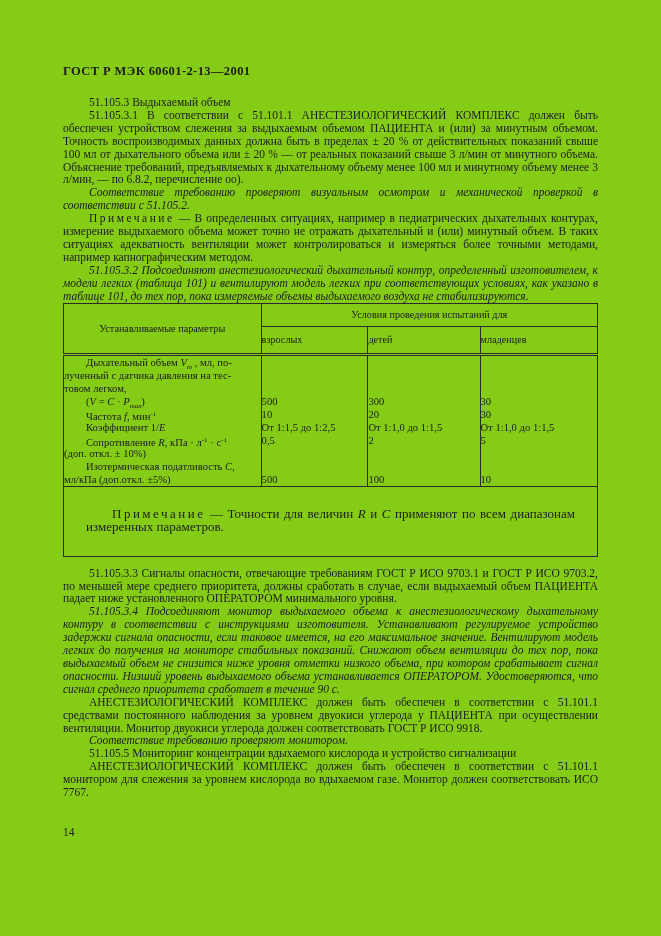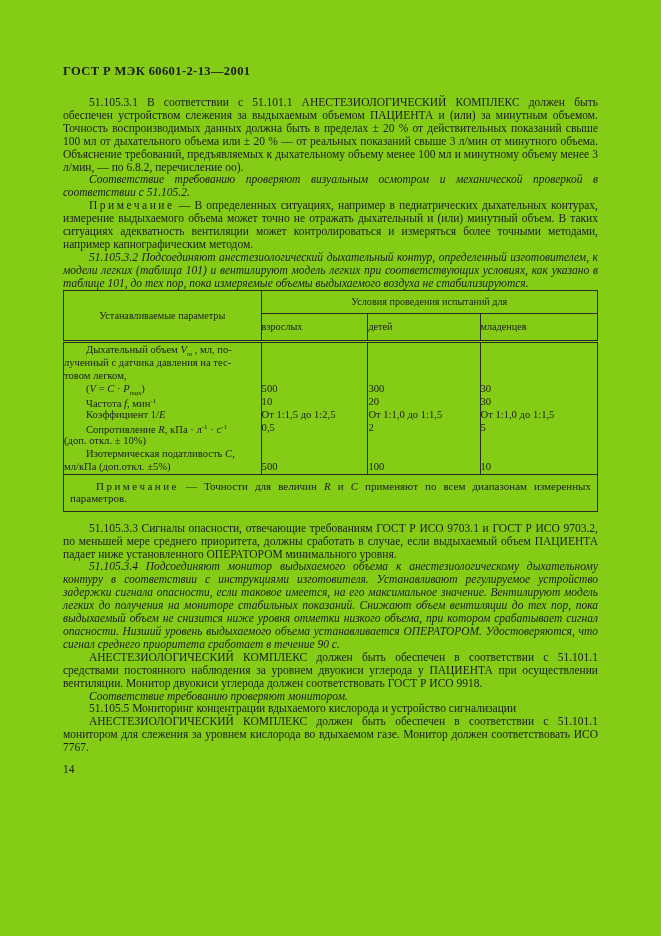--- a/index.html
+++ b/index.html
@@ -51,35 +51,36 @@
   th.sub-h{height:26px;text-align:left;vertical-align:middle;font-size:10.2px;width:21%;}
   thead th{border-bottom:3px double #2b2b2b !important;}
   thead tr.r1 th.cond-h{border-bottom:1px solid #2b2b2b !important;}
   td.bodycell{vertical-align:top;padding:6px 5px 5px 5px;}
   td.valcell{vertical-align:top;padding:6px 4px 5px 9px;}
   .tl{height:13.1px;line-height:13.1px;white-space:nowrap;overflow:visible;}
   .tl.tind{padding-left:22px;}
   .vsub{font-size:7px;vertical-align:-3px;font-style:italic;}
   .vsup{font-size:7px;vertical-align:4px;}
   .note-cell{padding:5px 6px 6px 6px !important;}
-  .note-text{font-size:11px;line-height:12.6px;text-align:justify;text-indent:26px;margin:0;}
+  .note-text{font-size:13px;line-height:12.6px;text-align:justify;text-indent:26px;margin:16px;}
   .after-table{margin-top:10px !important;}
   .pagenum{
-    margin-top:9px;
+    margin-top:27px;
     font-size:11.5px;
   }
 </style>
 </head>
 <body>
 
 <div class="page">
 
   <div class="doc-header">ГОСТ Р МЭК 60601-2-13—2001</div>
 
 
+  <p class="para ind">51.105.3 Выдыхаемый объем</p>
 
   <p class="para ind">51.105.3.1 В соответствии с 51.101.1 АНЕСТЕЗИОЛОГИЧЕСКИЙ КОМПЛЕКС должен быть обеспечен устройством слежения за выдыхаемым объемом ПАЦИЕНТА и (или) за минутным объемом. Точность воспроизводимых данных должна быть в пределах ± 20 % от действительных показаний свыше 100 мл от дыхательного объема или ± 20 % — от реальных показаний свыше 3 л/мин от минутного объема. Объяснение требований, предъявляемых к дыхательному объему менее 100 мл и минутному объему менее 3 л/мин, — по 6.8.2, перечисление оо).</p>
 
   <p class="para ind it">Соответствие требованию проверяют визуальным осмотром и механической проверкой в соответствии с 51.105.2.</p>
 
   <p class="para ind small"><span class="lsp">Примечание</span><span> — В определенных ситуациях, например в педиатрических дыхательных контурах, измерение выдыхаемого объема может точно не отражать дыхательный и (или) минутный объем. В таких ситуациях адекватность вентиляции может контролироваться и измеряться более точными методами, например капнографическим методом.</span></p>
 
   <p class="para ind it">51.105.3.2 Подсоединяют анестезиологический дыхательный контур, определенный изготовителем, к модели легких (таблица 101) и вентилируют модель легких при соответствующих условиях, как указано в таблице 101, до тех пор, пока измеряемые объемы выдыхаемого воздуха не стабилизируются.</p>
 
 

